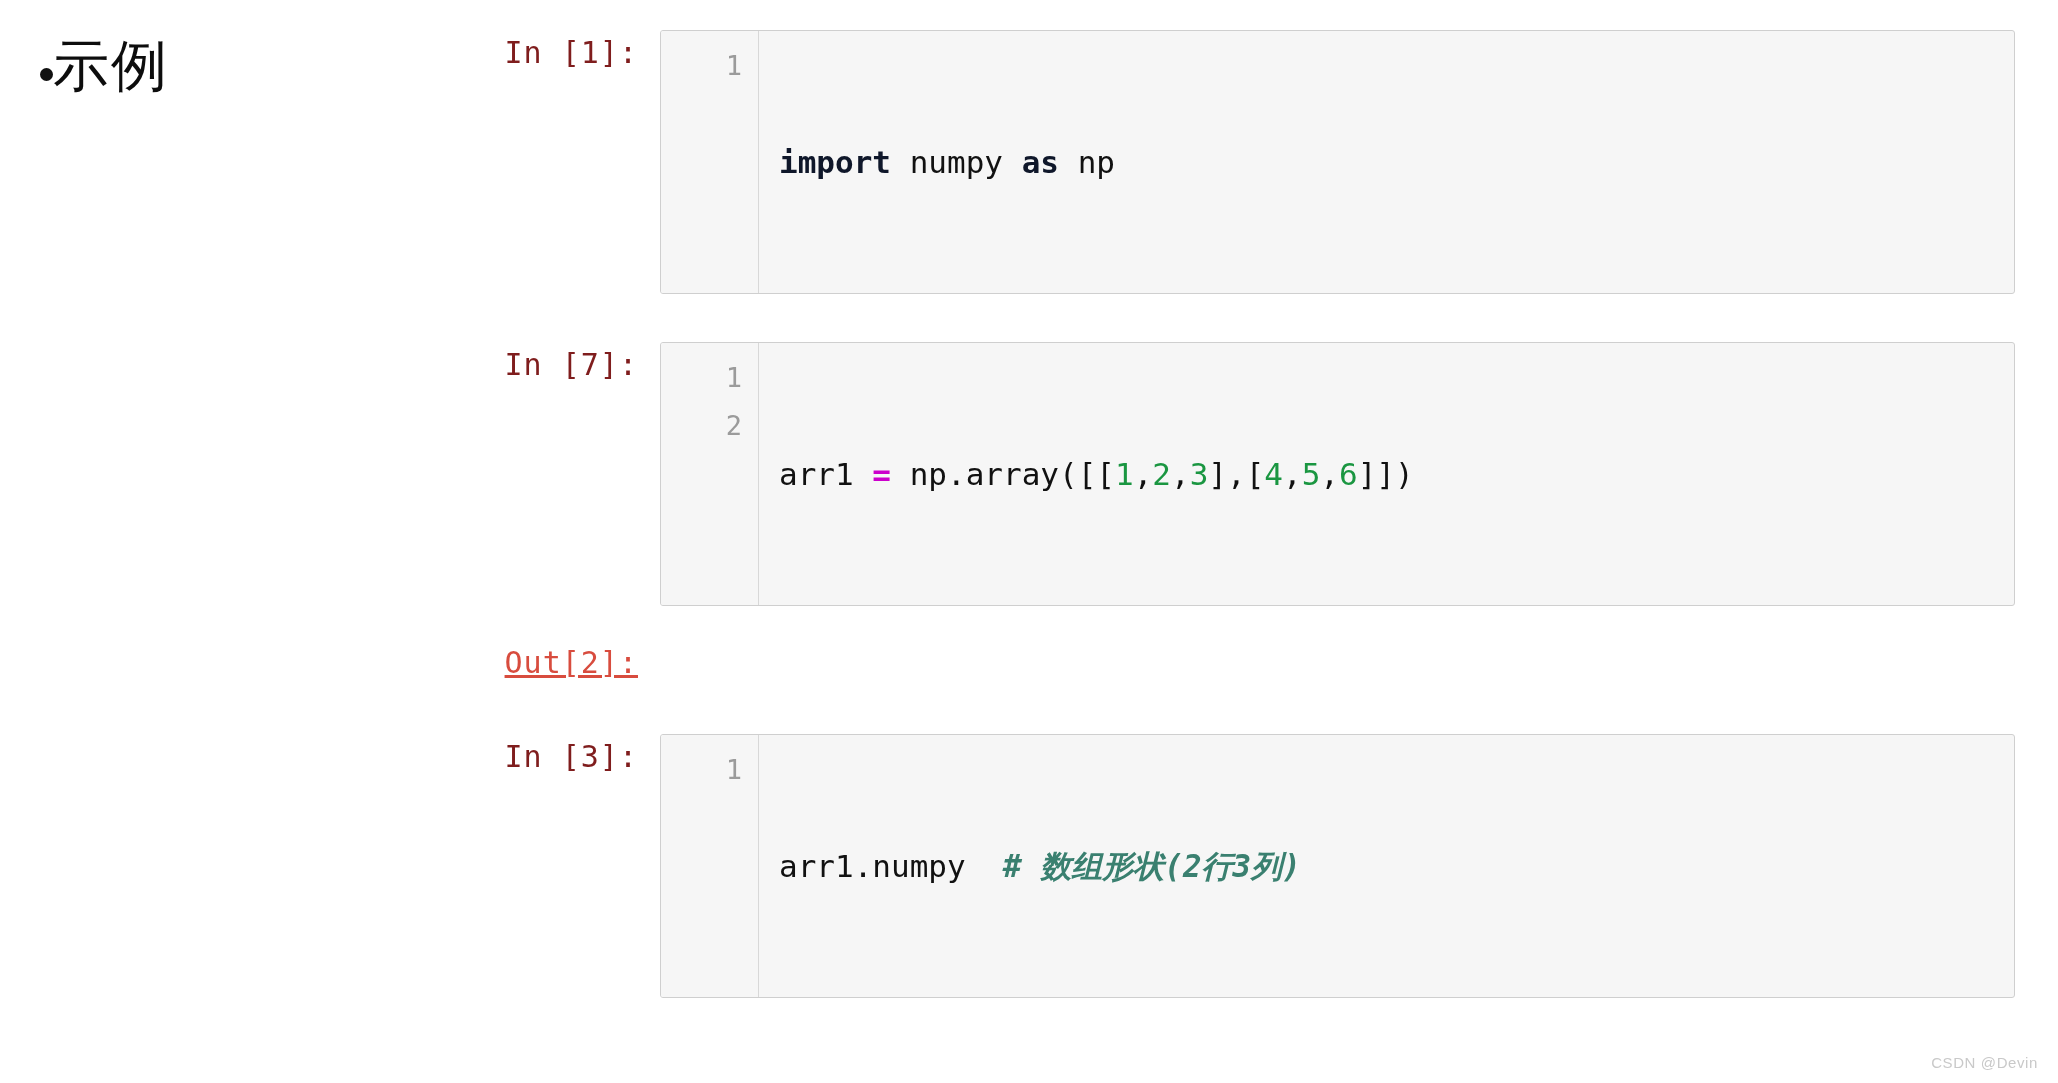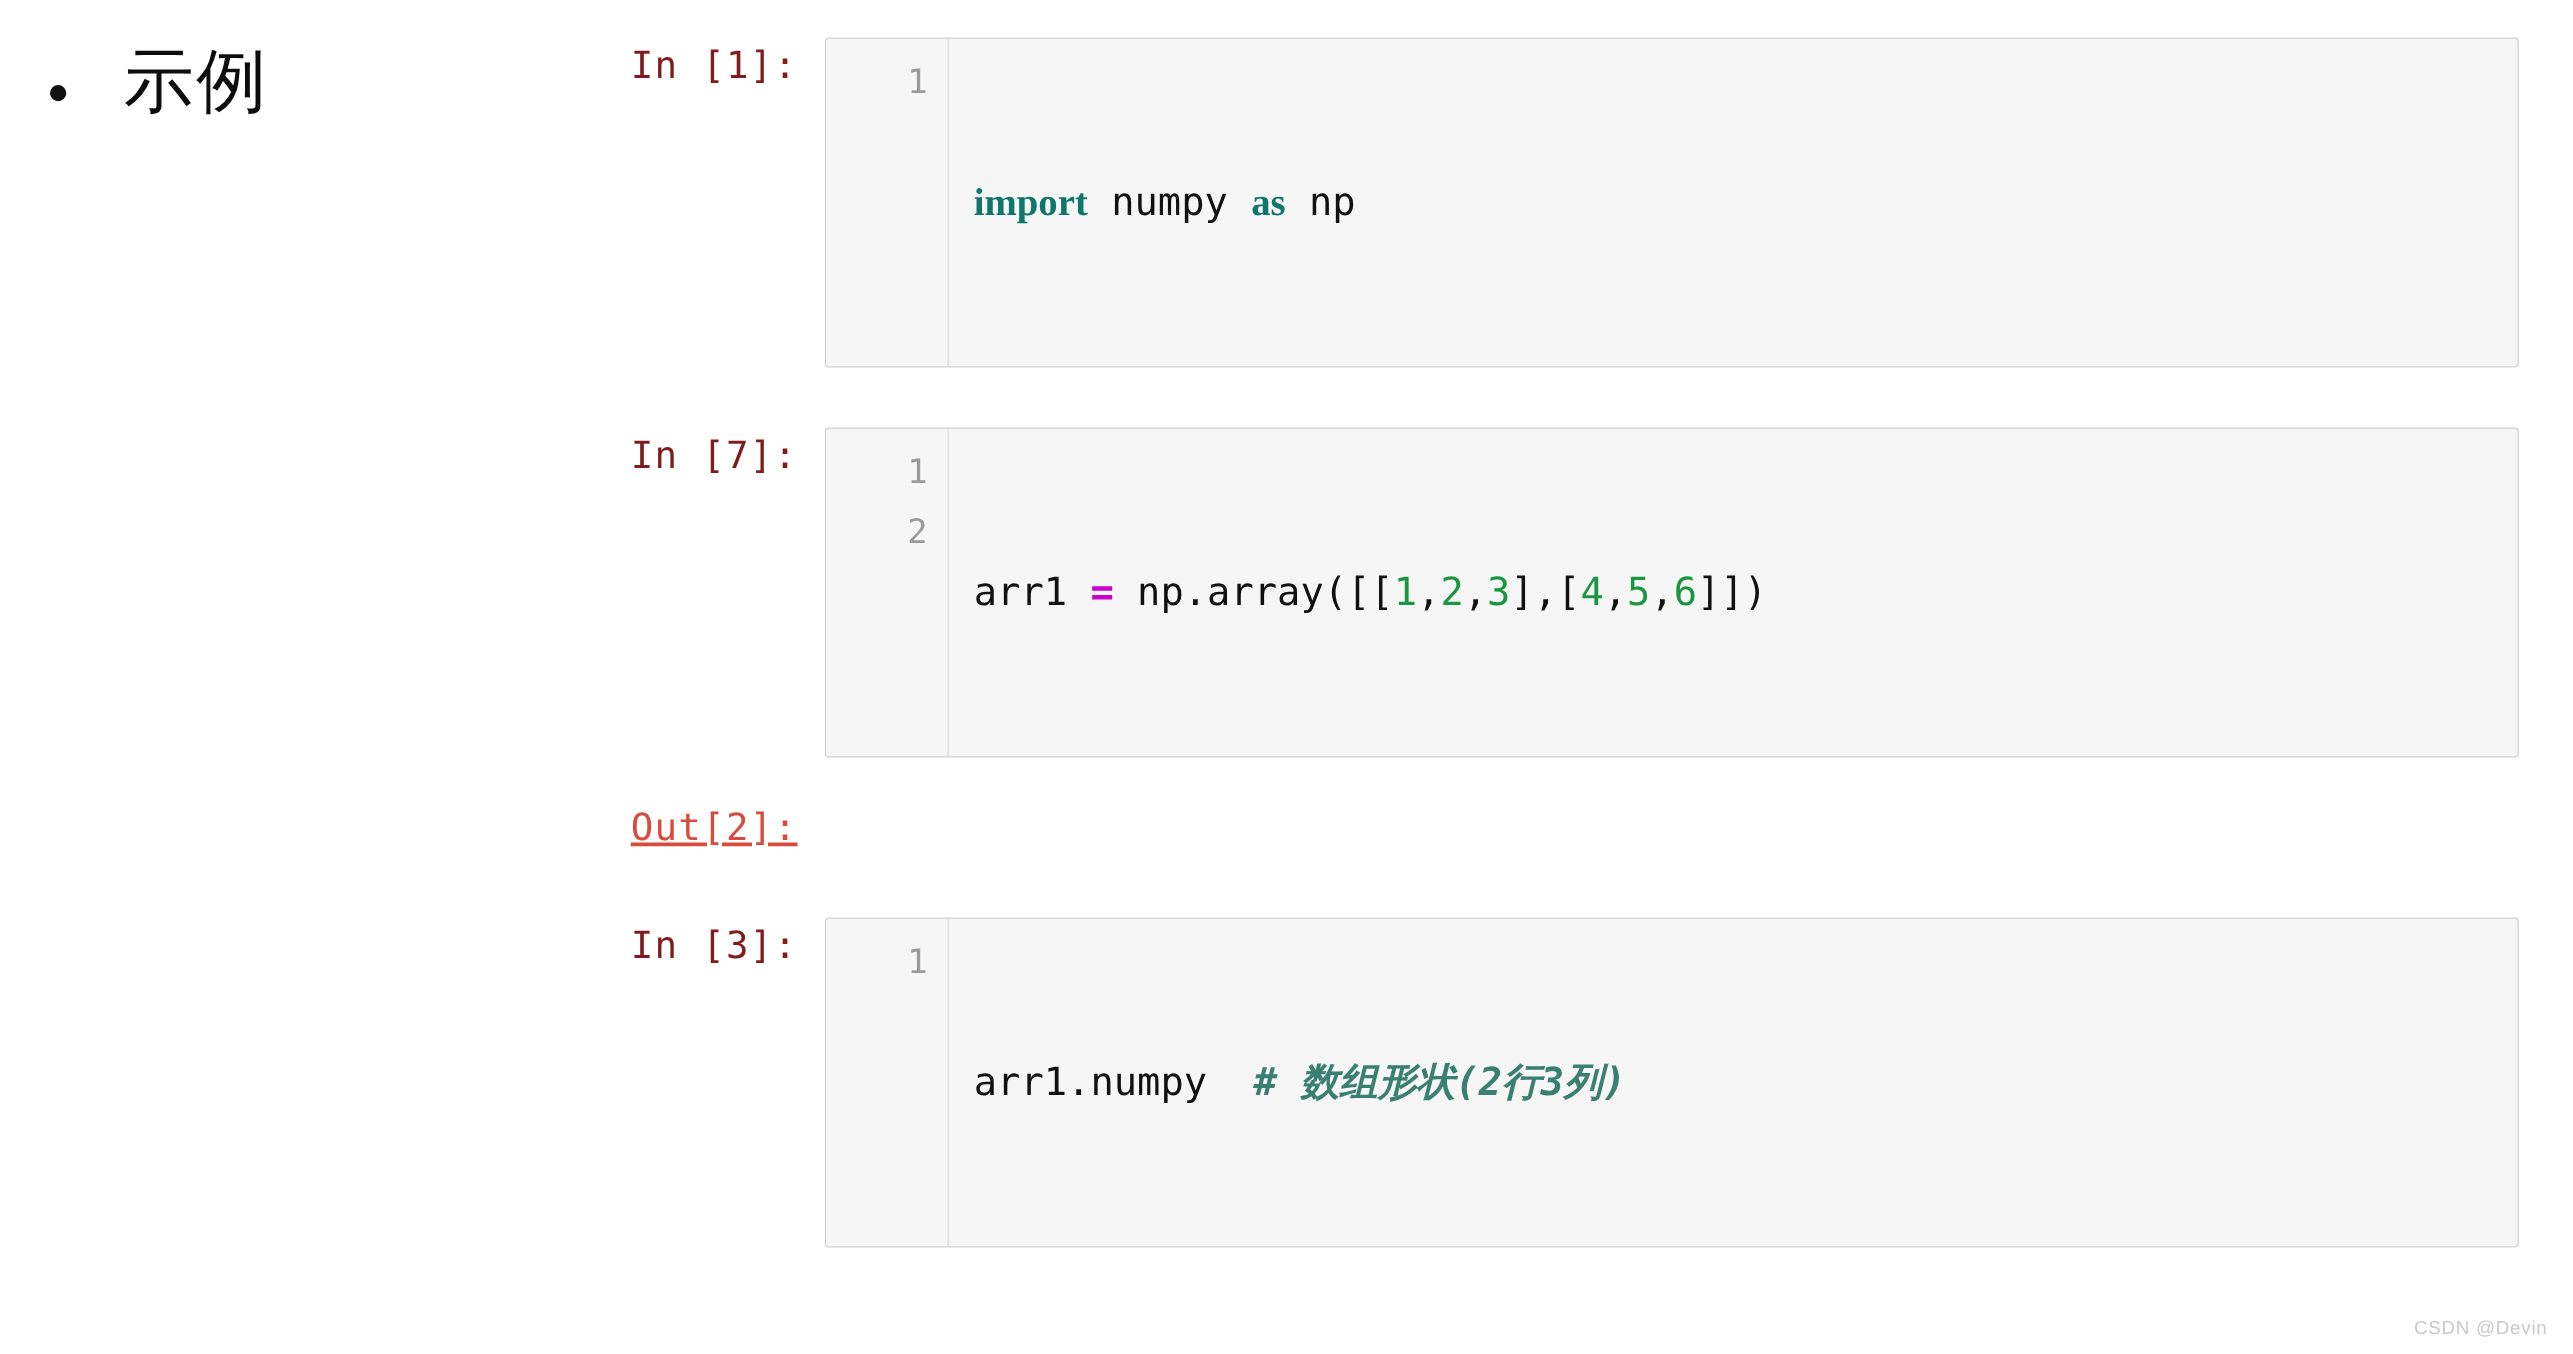--- a/index.html
+++ b/index.html
@@ -15,21 +15,20 @@
     overflow: hidden;
   }
 
   
   .slide-heading {
     position: absolute;
     left: 40px;
     top: 34px;
     display: flex;
     align-items: flex-start;
-    gap: 46px;
   }
   .bullet-dot {
     width: 13px;
     height: 13px;
     border-radius: 50%;
     background: #111111;
     margin-top: 34px;
     flex: none;
   }
   .heading-text {
@@ -102,21 +101,21 @@
     font-family: "DejaVu Sans Mono", monospace;
     font-size: 31px;
     line-height: 48px;
     color: #111111;
     white-space: pre;
     overflow: hidden;
   }
   .code-line { white-space: pre; }
 
   
-  .tok-kw   { color: #0f766e; font-weight: bold; font-family: Liberation Serif, serif; }
+  .tok-kw   { color: #0f172a; font-weight: bold; }
   .tok-num  { color: #1a9641; }
   .tok-op   { color: #cc00cc; font-weight: bold; }
   .tok-cm   { color: #3a8070; font-style: italic; font-weight: bold; }
   .tok-pl   { color: #111111; }
 
   
   .output-area {
     flex: 1 1 auto;
     padding: 2px 0 2px 44px;
     font-family: "DejaVu Sans Mono", monospace;

